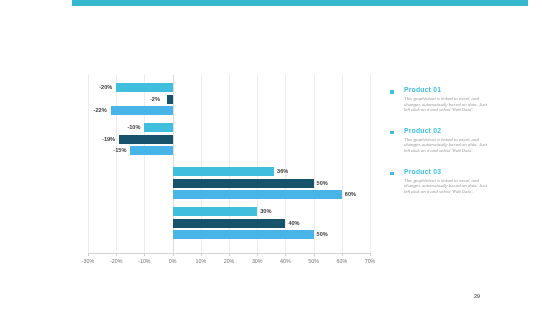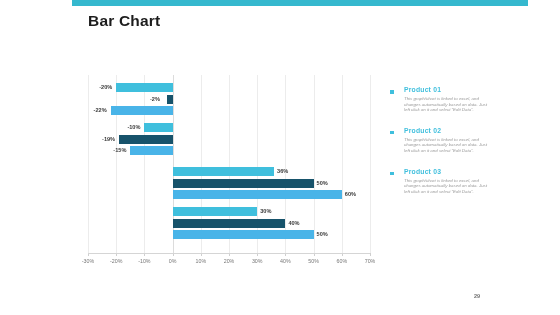--- a/index.html
+++ b/index.html
@@ -70,21 +70,20 @@
     font-size:5.5px;color:#6f6f6f;font-weight:bold;
   }
 </style>
 </head>
 <body>
 
 <div class="slide">
 
   <div class="topbar"></div>
 
-  <div class="title">Bar Chart</div>
 
   <div class="chart">
     <div class="plot" id="plot">
         <div class="gridline" style="left: 0px;"></div>
         <div class="gridline" style="left: 28.2px;"></div>
         <div class="gridline" style="left: 56.4px;"></div>
         <div class="zeroline" style="left: 84.6px;"></div>
         <div class="gridline" style="left: 112.8px;"></div>
         <div class="gridline" style="left: 141px;"></div>
         <div class="gridline" style="left: 169.2px;"></div>

